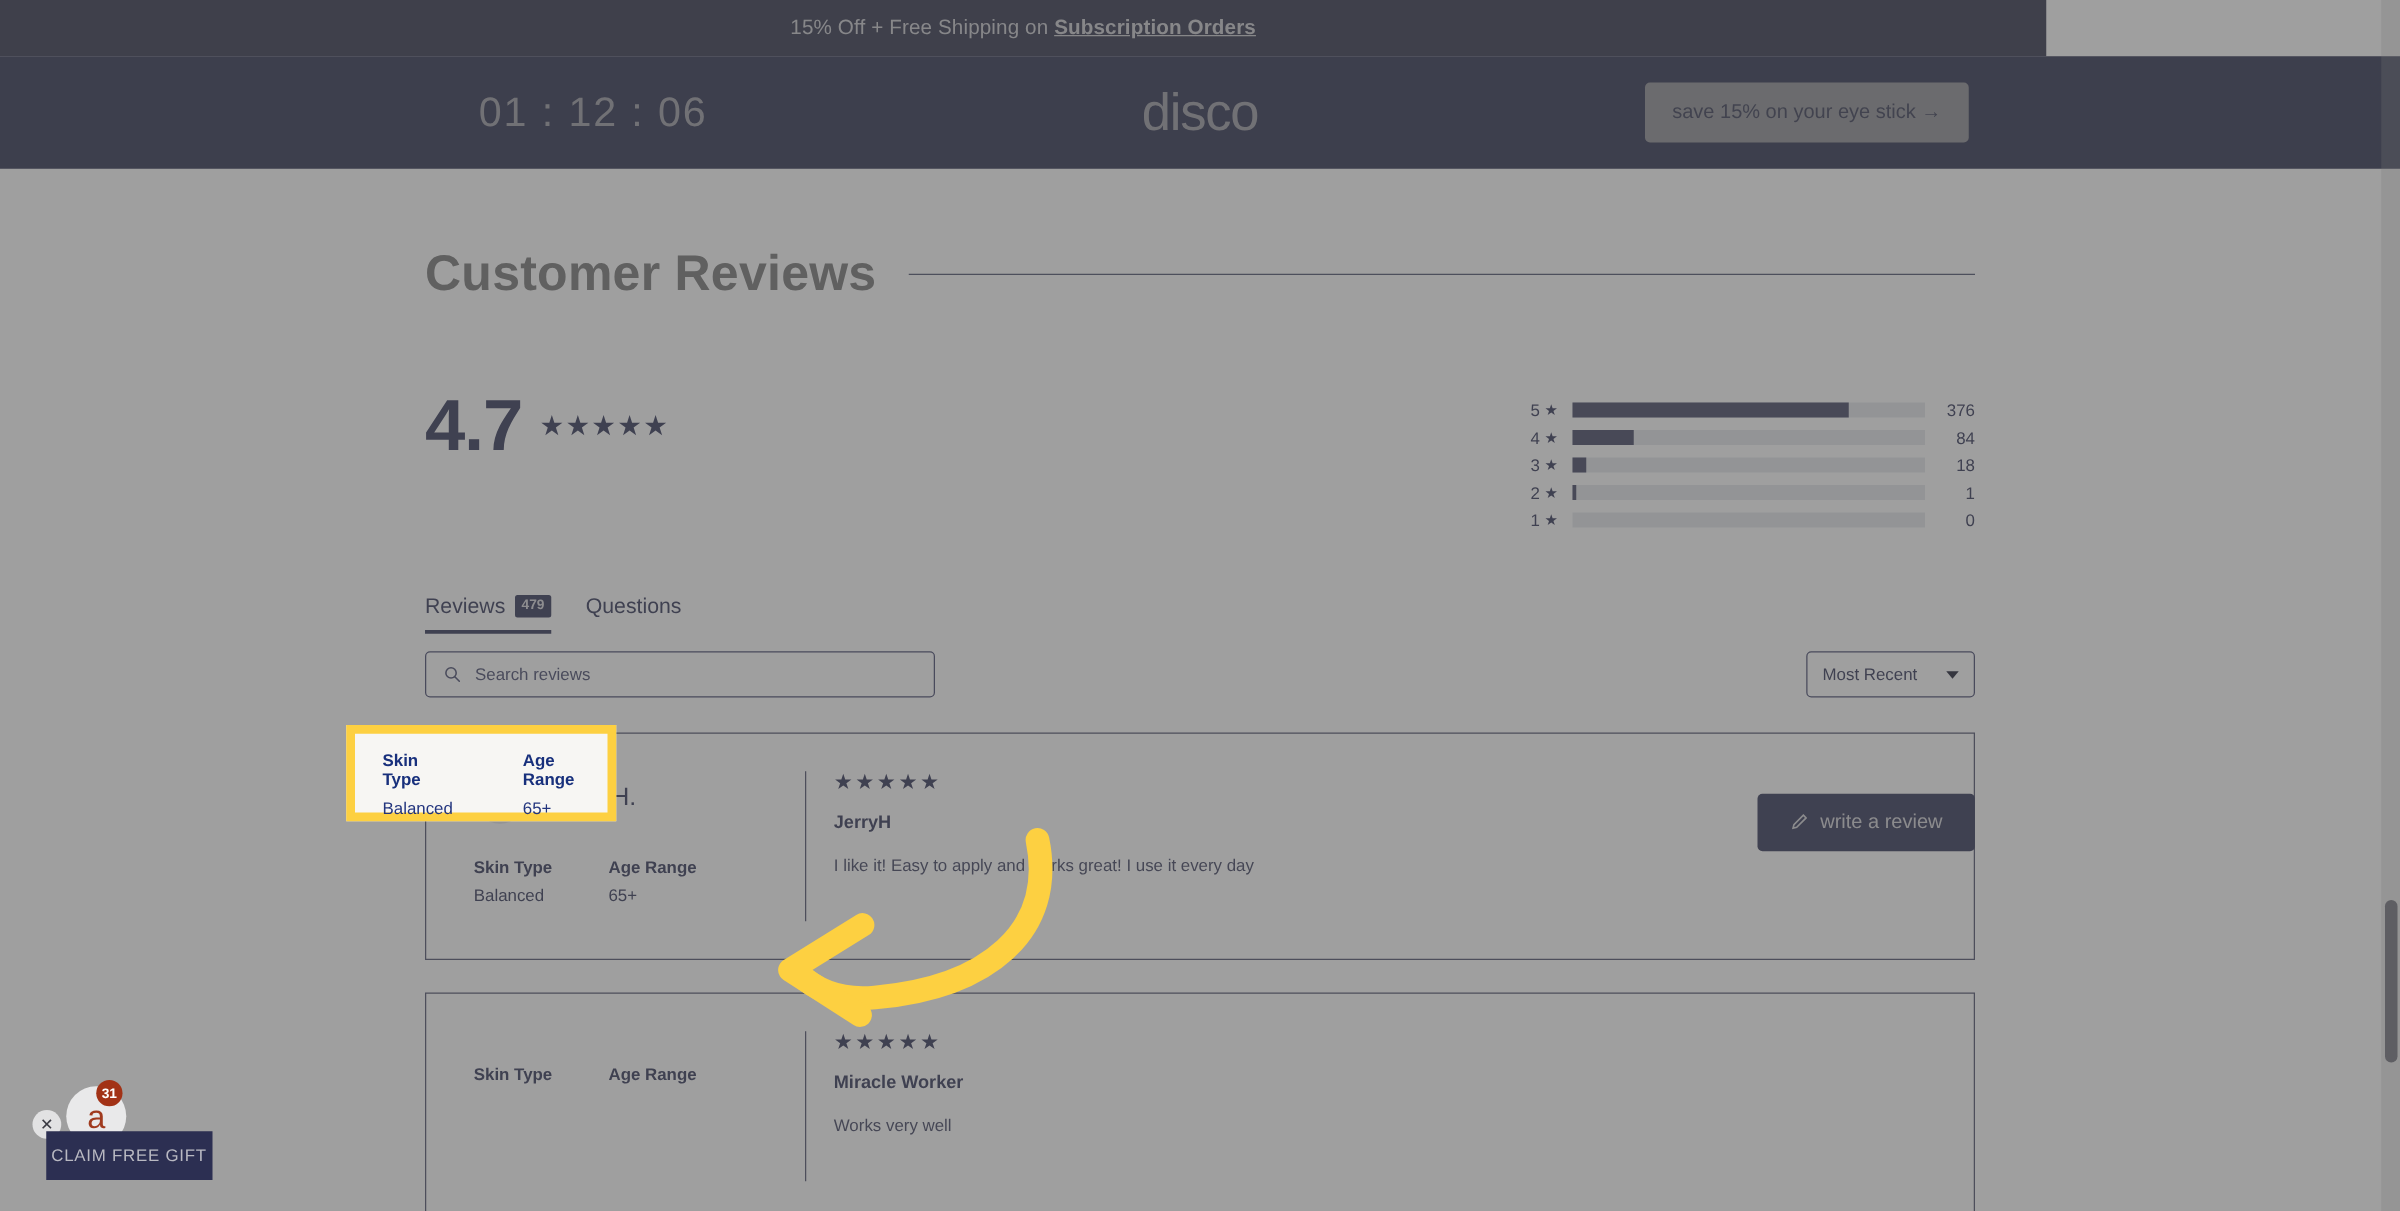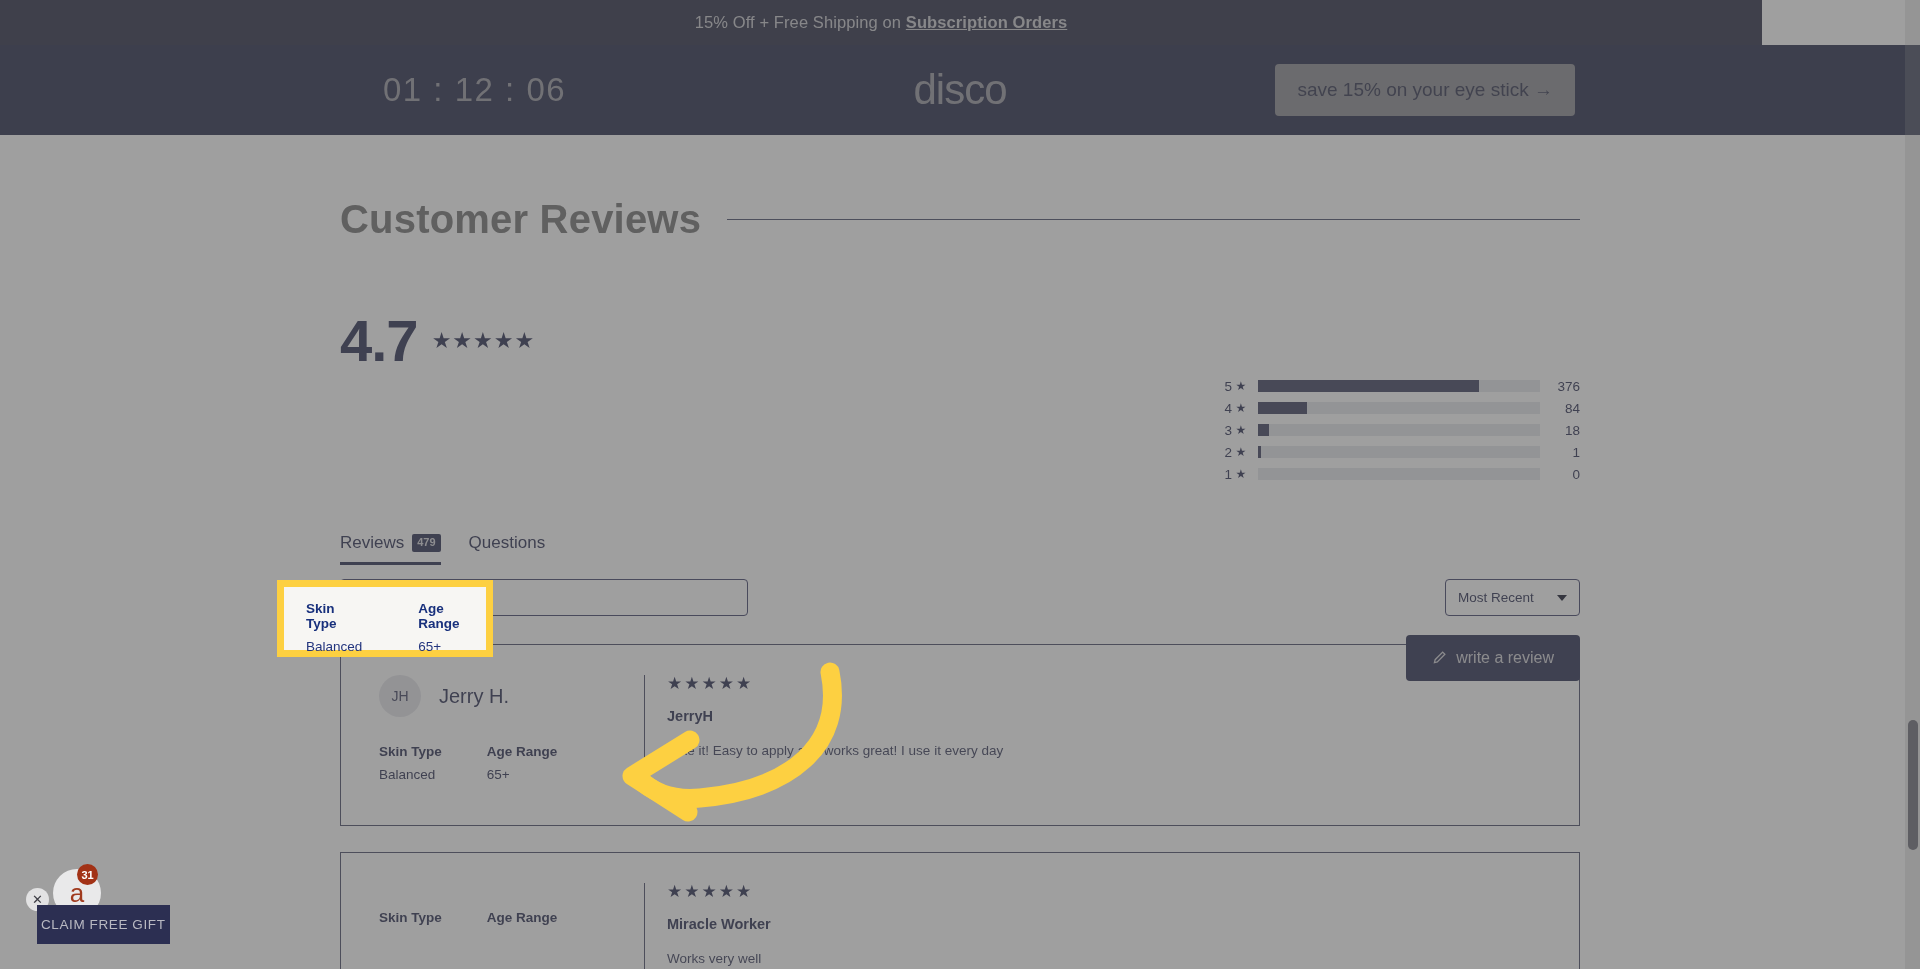--- a/index.html
+++ b/index.html
@@ -19,21 +19,21 @@
   #dim {
     position:absolute; inset:0;
     background:rgba(80,80,80,0.55);
     pointer-events:none;
     z-index:40;
   }
 
   
   .announce {
     position:absolute; top:0; left:0;
-    width:1762px; height:45px;
+    width:1637px; height:45px;
     background:#2a2d45;
     display:flex; align-items:center; justify-content:center;
     z-index:5;
   }
   .announce-text {
     color:#c9c9cf;
     font-size:16.5px;
     letter-spacing:0.1px;
   }
   .announce-link {
@@ -66,21 +66,21 @@
     letter-spacing:-1px;
   }
   .cta-btn {
     position:absolute; right:345px; top:50%;
     transform:translateY(-50%);
     background:#8d8d92;
     color:#31344f;
     border:none;
     border-radius:4px;
     padding:15px 22px;
-    font-size:19px;
+    font-size:16px;
     font-family:"Liberation Sans", sans-serif;
     cursor:pointer;
     white-space:nowrap;
   }
 
   
   .main {
     position:absolute;
     top:135px; left:0;
     width:1920px;
@@ -111,21 +111,20 @@
     height:1px;
     background:#2c2f52;
     opacity:.85;
   }
 
   
   .summary {
     display:flex;
     margin-top:70px;
     align-items:flex-start;
-    flex-direction:column;
   }
   .score-block { width:640px; }
   .score-line { display:flex; align-items:center; gap:14px; }
   .score-num {
     font-size:58px; font-weight:700;
     color:#2c2f52; line-height:1;
     letter-spacing:-1px;
   }
   .score-stars { color:#2c2f52; font-size:22px; letter-spacing:1px; line-height:1; }
   .based-on {

